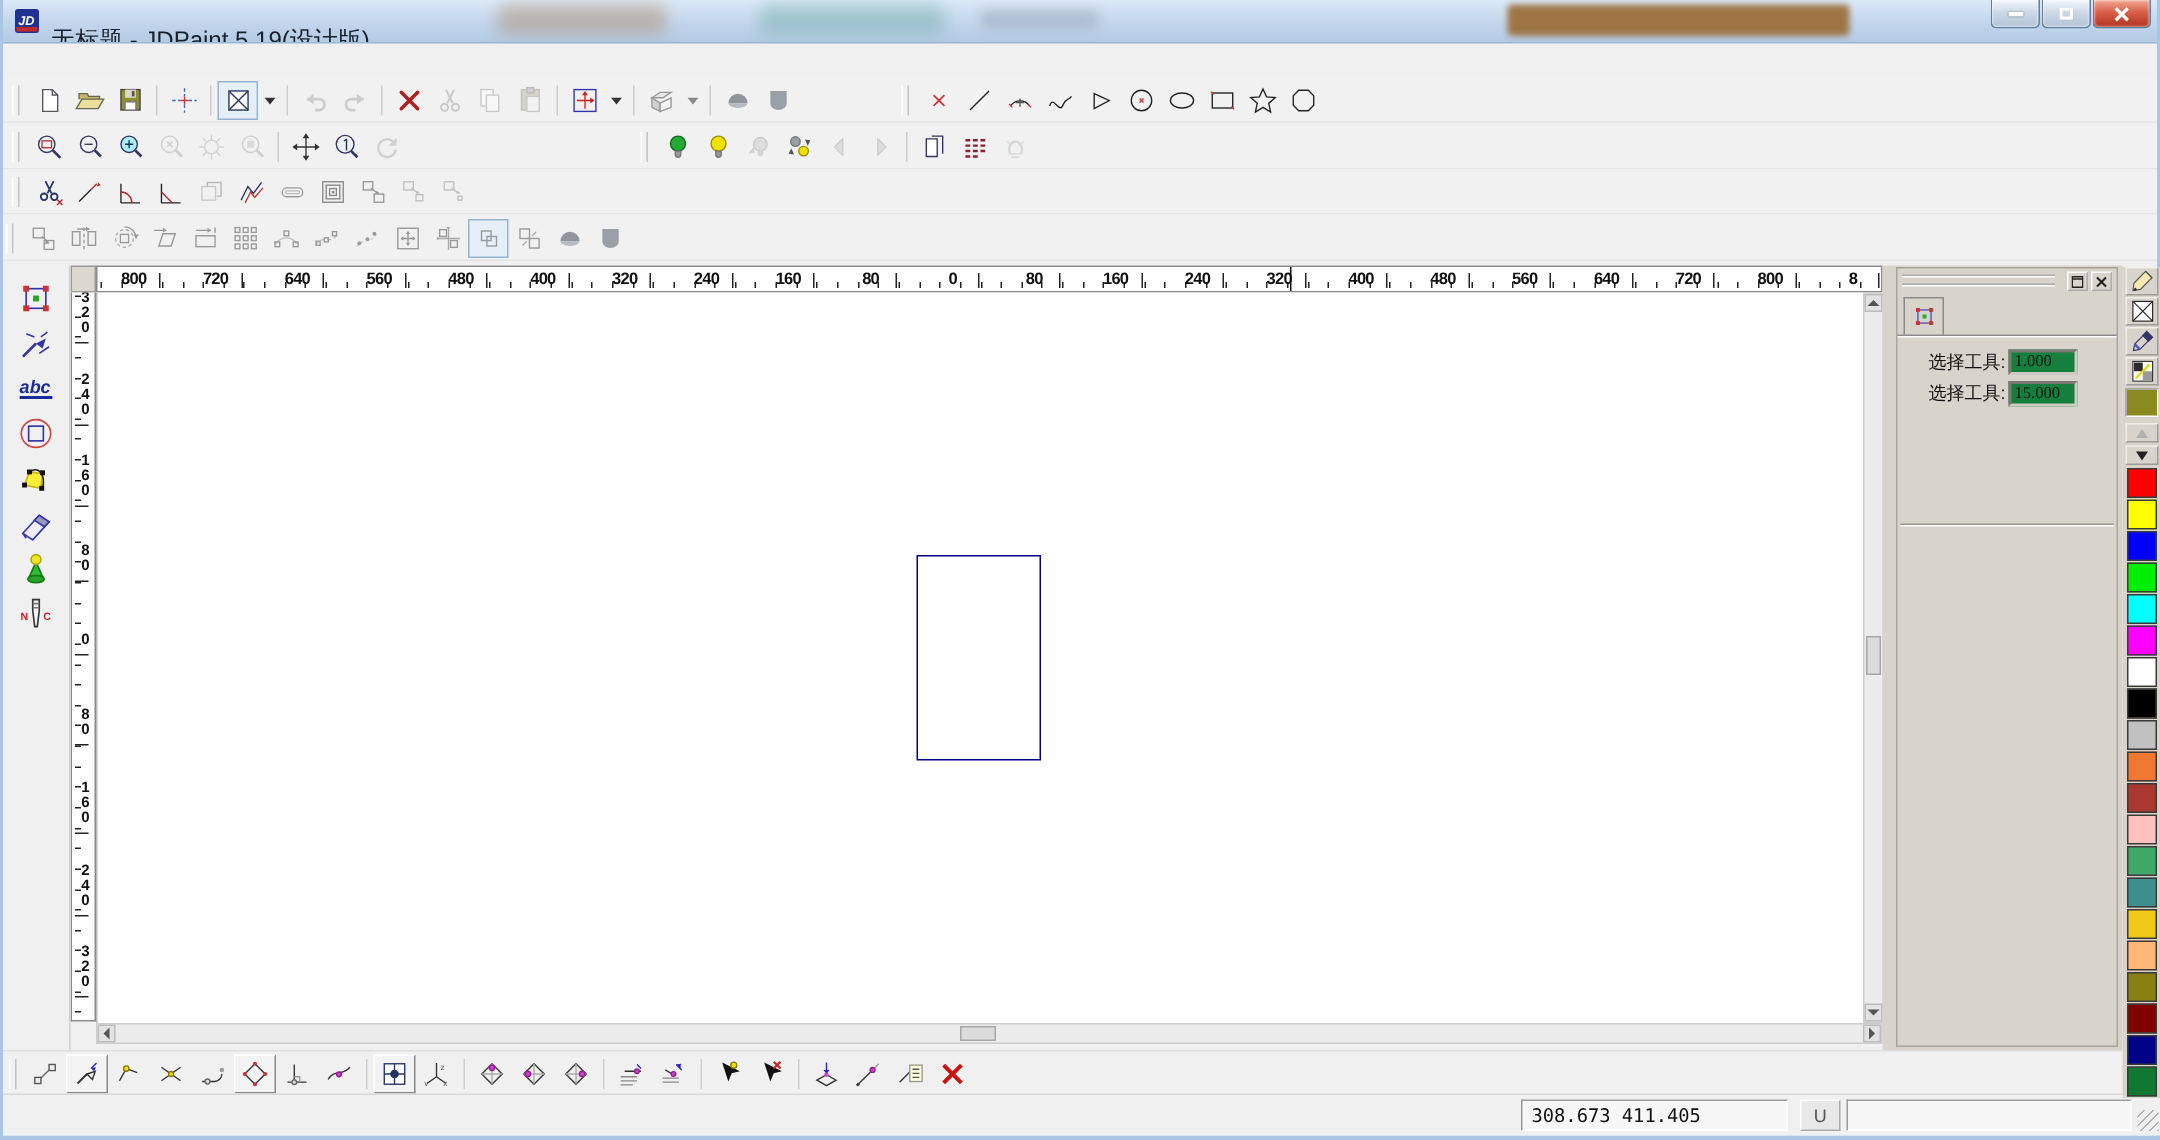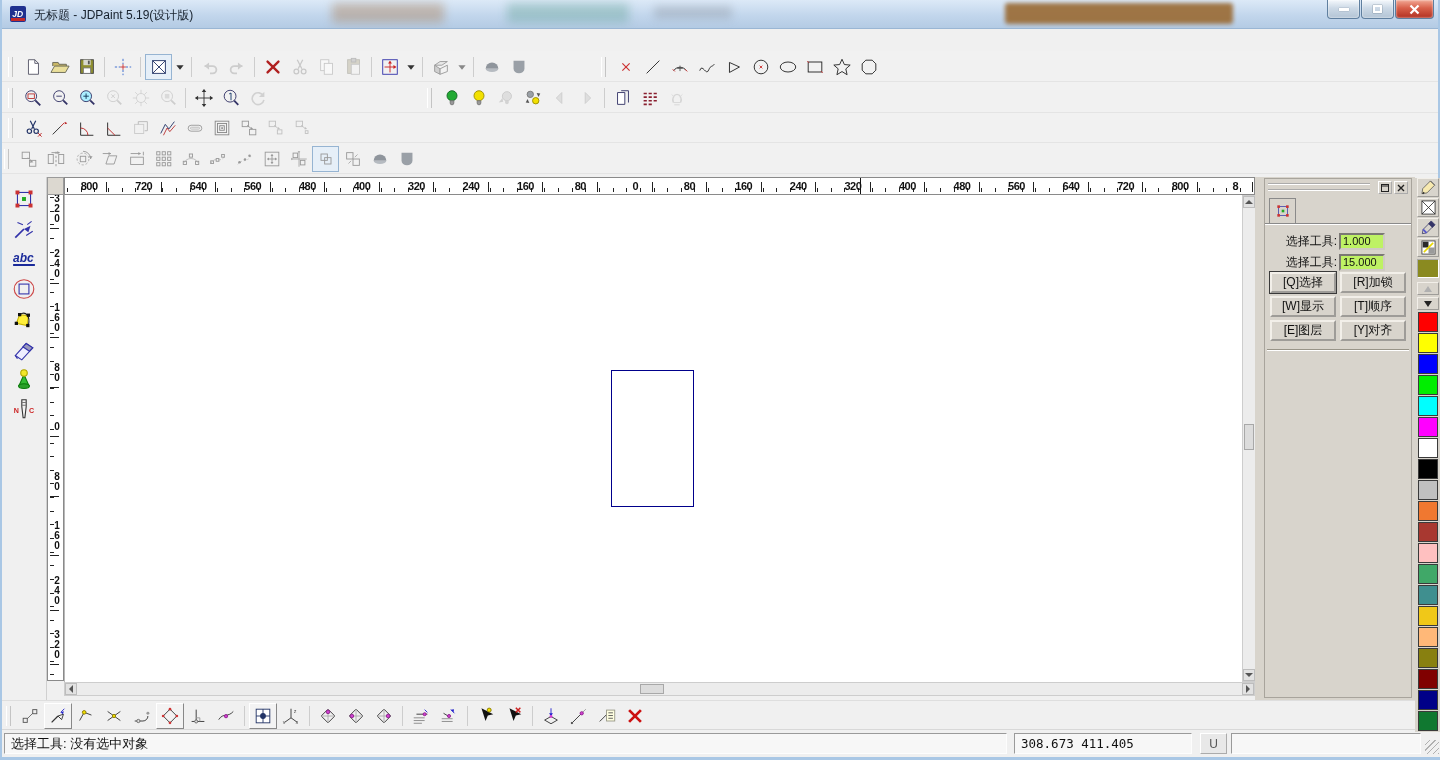--- a/index.html
+++ b/index.html
@@ -10,21 +10,21 @@
     border-left:2px solid #a9c7e5;border-right:2px solid #a9c7e5;border-bottom:3px solid #a9c7e5;}
   
   .titlebar{left:0;top:0;width:100%;height:29px;
     background:linear-gradient(#dce9f7,#c2d6ec 55%,#b4cbe4);border-bottom:1px solid #9ab6d4;overflow:hidden;}
   .glass{border-radius:3px;}
   .g1{left:330px;top:3px;width:112px;height:20px;background:rgba(166,103,44,.32);filter:blur(5px);}
   .g2{left:505px;top:3px;width:122px;height:20px;background:rgba(62,142,118,.28);filter:blur(5px);}
   .g3{left:652px;top:6px;width:78px;height:13px;background:rgba(110,115,125,.25);filter:blur(4px);}
   .g4{left:1003px;top:3px;width:228px;height:21px;background:#9a6a33;opacity:.9;filter:blur(2px);}
   .appicon{left:8px;top:6px;width:16px;height:16px;}
-  .title{left:32px;top:7px;font-size:12px;color:#16202c;}
+  .title{left:32px;top:17px;font-size:16px;color:#16202c;}
   .wbtn{top:0;height:19px;display:flex;align-items:center;justify-content:center;
     border:1px solid #5f7f9f;border-top:none;border-radius:0 0 4px 4px;
     background:linear-gradient(#f4f8fc,#ccd9e6 45%,#b3c4d5);box-shadow:inset 0 0 2px #fff;cursor:pointer;}
   .wbtn.min{right:78px;width:33px;}
   .wbtn.max{right:44px;width:33px;}
   .wbtn.close{right:4px;width:39px;background:linear-gradient(#f2a894,#d8604a 45%,#b13022);}
   .gmin{width:10px;height:3px;background:#fff;box-shadow:0 0 1px #345;}
   .gmax{width:9px;height:8px;border:2px solid #fff;box-shadow:0 0 1px #345;}
   
   .menubar{left:0;top:29px;width:100%;height:22px;background:#f6f6f6;border-bottom:1px solid #e2e2e2;
@@ -75,22 +75,22 @@
     border-top:2px groove #fff;border-bottom:2px groove #fff;}
   .pbtn{top:2px;width:14px;height:13px;background:#d8d4cc;border:1px outset #fff;
     display:flex;align-items:center;justify-content:center;font-size:9px;color:#222;cursor:pointer;}
   .p-tab{left:4px;top:19px;width:27px;height:25px;background:#d8d4cc;border:1px solid #8a8a8a;border-bottom:none;
     display:flex;align-items:center;justify-content:center;cursor:pointer;}
   .p-tab .ic,.p-tab .ic svg{width:16px;height:16px;}
   .p-tabline{left:0;top:44px;width:100%;height:1px;background:#8a8a8a;box-shadow:0 1px 0 #fff;}
   .p-fields{left:0;top:52px;width:100%;}
   .frow{display:flex;align-items:center;height:20px;margin-bottom:1px;}
   .flabel{width:72px;text-align:right;color:#111;}
-  .finput{width:46px;height:17px;margin-left:2px;border:2px inset #cfcbc3;background:#bef264;
-    font-size:11px;font-family:Liberation Sans, sans-serif;padding:0 2px;color:#111;}
+  .finput{width:46px;height:17px;margin-left:2px;border:2px inset #cfcbc3;background:#15803d;
+    font-size:11px;font-family:Liberation Serif, serif;padding:0 2px;color:#111;}
   .p-btns{left:0;top:93px;width:100%;display:grid;grid-template-columns:66px 66px;column-gap:4px;row-gap:3px;justify-content:center;}
   .pbutton{height:21px;background:#d8d4cc;border:2px outset #f2efe9;font-size:12px;color:#111;cursor:pointer;
     font-family:"Liberation Sans","DejaVu Sans",sans-serif;white-space:nowrap;}
   .pbutton.default{box-shadow:0 0 0 1px #3a3a3a;}
   .p-sep{left:2px;top:170px;width:142px;height:2px;border-top:1px solid #989488;border-bottom:1px solid #fff;}
   
   .cstrip{left:1413px;top:178px;width:26px;height:554px;background:#d8d4cc;z-index:6;
     display:flex;flex-direction:column;align-items:center;overflow:hidden;}
   .cbtn{width:22px;height:20px;margin-bottom:1px;background:#d8d4cc;border:1px outset #f2efe9;
     display:flex;align-items:center;justify-content:center;cursor:pointer;}
@@ -1156,28 +1156,20 @@
     <div class="p-fields abs">
         <div class="frow">
           <span class="flabel">选择工具:</span>
           <input class="finput" type="text" value="1.000" style="">
         </div>
         <div class="frow">
           <span class="flabel">选择工具:</span>
           <input class="finput" type="text" value="15.000" style="">
         </div>
       </div>
-    <div class="p-btns abs">
-        <button class="pbutton default">[Q]选择</button>
-        <button class="pbutton">[R]加锁</button>
-        <button class="pbutton">[W]显示</button>
-        <button class="pbutton">[T]顺序</button>
-        <button class="pbutton">[E]图层</button>
-        <button class="pbutton">[Y]对齐</button>
-      </div>
     <div class="p-sep abs"></div>
   </div>
 
   <div class="cstrip abs">
     <span style="display:contents;"><div class="cbtn">
           <span class="ic">
             <svg viewBox="0 0 22 22">
               <path d="M13.5 2.5l5.5 5.5-10 10-6.5 1 1-6.5z" fill="#f7e9b0" stroke="#555"></path>
               <path d="M13.5 2.5l5.5 5.5" stroke="#555"></path>
               <path d="M3.5 19l1.8-1.8" stroke="#333" stroke-width="2"></path>
@@ -1419,20 +1411,19 @@
           <span class="ic">
             <svg viewBox="0 0 22 22">
               <path d="M4.5 4.5l13 13M17.5 4.5l-13 13" stroke="#c11" stroke-width="3"></path>
             </svg>
           </span>
         </span>
       </div>
   </div>
 
   <div class="statusbar abs">
-    <div class="sunken sb-msg">选择工具: 没有选中对象</div>
     <div class="sunken sb-coords">308.673 411.405</div>
     <div class="sb-u">U</div>
     <div class="sunken sb-extra"></div>
     <div class="sb-grip"></div>
   </div>
 
 </div>
 
 </body></html>

